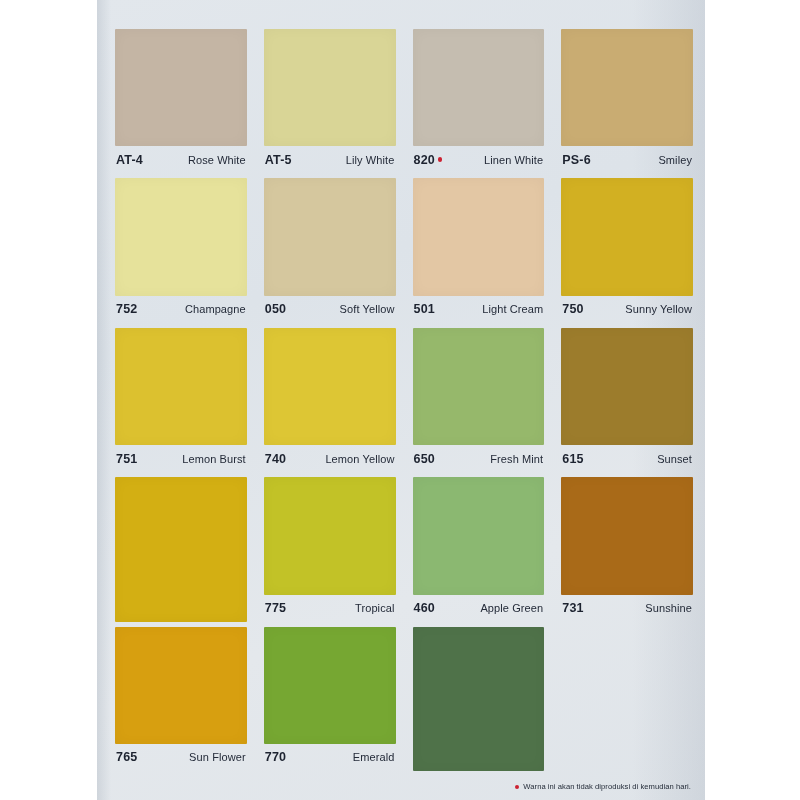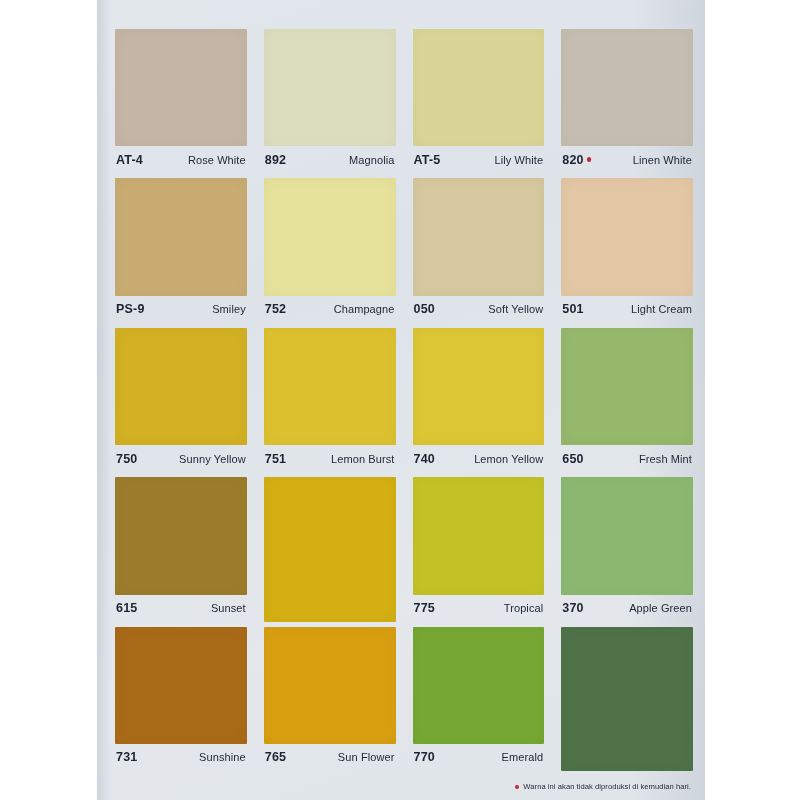--- a/index.html
+++ b/index.html
@@ -134,29 +134,20 @@
         <div class="cell">
           <div class="swatch" style="background: rgb(196, 181, 164);"></div>
           <div class="caption">
             <span class="code">
               <span>AT-4</span>
             </span>
             <span class="name">Rose White</span>
           </div>
         </div>
         <div class="cell">
-          <div class="swatch" style="background: rgb(220, 220, 190);"></div>
-          <div class="caption">
-            <span class="code">
-              <span>892</span>
-            </span>
-            <span class="name">Magnolia</span>
-          </div>
-        </div>
-        <div class="cell">
           <div class="swatch" style="background: rgb(217, 213, 150);"></div>
           <div class="caption">
             <span class="code">
               <span>AT-5</span>
             </span>
             <span class="name">Lily White</span>
           </div>
         </div>
         <div class="cell">
           <div class="swatch" style="background: rgb(197, 189, 176);"></div>
@@ -165,21 +156,21 @@
               <span>820</span>
               <span class="dot"></span>
             </span>
             <span class="name">Linen White</span>
           </div>
         </div>
         <div class="cell">
           <div class="swatch" style="background: rgb(201, 172, 114);"></div>
           <div class="caption">
             <span class="code">
-              <span>PS-9</span>
+              <span>PS-6</span>
             </span>
             <span class="name">Smiley</span>
           </div>
         </div>
         <div class="cell">
           <div class="swatch" style="background: rgb(230, 226, 155);"></div>
           <div class="caption">
             <span class="code">
               <span>752</span>
             </span>
@@ -258,21 +249,21 @@
             <span class="code">
               <span>775</span>
             </span>
             <span class="name">Tropical</span>
           </div>
         </div>
         <div class="cell">
           <div class="swatch" style="background: rgb(139, 184, 113);"></div>
           <div class="caption">
             <span class="code">
-              <span>370</span>
+              <span>460</span>
             </span>
             <span class="name">Apple Green</span>
           </div>
         </div>
         <div class="cell">
           <div class="swatch" style="background: rgb(169, 106, 24);"></div>
           <div class="caption">
             <span class="code">
               <span>731</span>
             </span>

